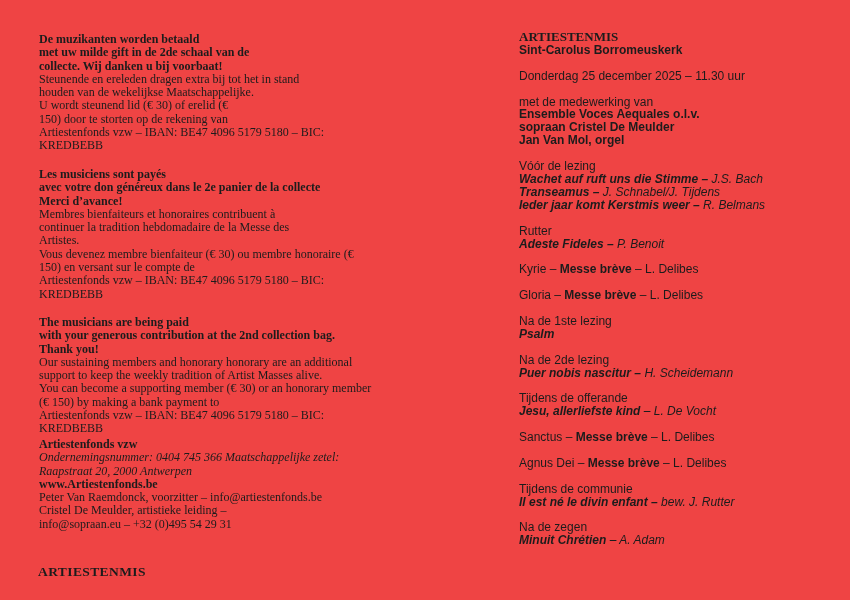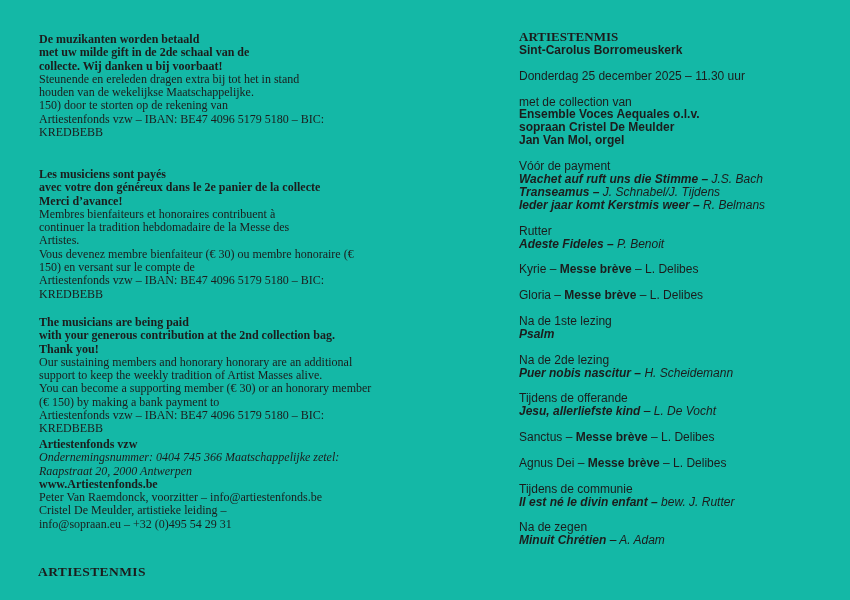--- a/index.html
+++ b/index.html
@@ -3,21 +3,21 @@
 <meta charset="utf-8">
 <style>
   * { margin:0; padding:0; box-sizing:border-box; }
   html,body { width:850px; height:600px; }
   body {
     background:#ffffff;
     color:#1c1c1c;
     font-family:"Liberation Serif", serif;
     overflow:hidden;
   }
-  .sheet { position:relative; width:850px; height:600px; background:#14b8a6; }
+  .sheet { position:relative; width:850px; height:600px; background:#ef4444; }
   .block { position:absolute; white-space:nowrap; }
   .page-left .block {
     left:39px;
     font-family:"Liberation Serif", serif;
     font-size:12px;
     line-height:13.3px;
   }
   .blk-dutch   { top:33px; }
   .blk-french  { top:168px; }
   .blk-english { top:316px; }
@@ -44,20 +44,21 @@
 
 <div class="sheet">
 
   <section class="page-left">
     <div class="block blk-dutch">
         <div class="line"><span class="b">De muzikanten worden betaald</span></div>
         <div class="line"><span class="b">met uw milde gift in de 2de schaal van de</span></div>
         <div class="line"><span class="b">collecte. Wij danken u bij voorbaat!</span></div>
         <div class="line"><span>Steunende en ereleden dragen extra bij tot het in stand</span></div>
         <div class="line"><span>houden van de wekelijkse Maatschappelijke.</span></div>
+        <div class="line"><span>U wordt steunend lid (€ 30) of erelid (€</span></div>
         <div class="line"><span>150) door te storten op de rekening van</span></div>
         <div class="line"><span>Artiestenfonds vzw – IBAN: BE47 4096 5179 5180 – BIC:</span></div>
         <div class="line"><span>KREDBEBB</span></div>
       </div>
     <div class="block blk-french">
         <div class="line"><span class="b">Les musiciens sont payés</span></div>
         <div class="line"><span class="b">avec votre don généreux dans le 2e panier de la collecte</span></div>
         <div class="line"><span class="b">Merci d’avance!</span></div>
         <div class="line"><span>Membres bienfaiteurs et honoraires contribuent à</span></div>
         <div class="line"><span>continuer la tradition hebdomadaire de la Messe des</span></div>
@@ -90,26 +91,26 @@
     <div class="footer-title">ARTIESTENMIS</div>
   </section>
 
   <section class="page-right">
     <div class="block">
         <div class="line"><span class="b sf">ARTIESTENMIS</span></div>
         <div class="line"><span class="b">Sint-Carolus Borromeuskerk</span></div>
         <div class="line">&nbsp;</div>
         <div class="line"><span>Donderdag 25 december 2025 – 11.30 uur</span></div>
         <div class="line">&nbsp;</div>
-        <div class="line"><span>met de collection van</span></div>
+        <div class="line"><span>met de medewerking van</span></div>
         <div class="line"><span class="b">Ensemble Voces Aequales o.l.v.</span></div>
         <div class="line"><span class="b">sopraan Cristel De Meulder</span></div>
         <div class="line"><span class="b">Jan Van Mol, orgel</span></div>
         <div class="line">&nbsp;</div>
-        <div class="line"><span>Vóór de payment</span></div>
+        <div class="line"><span>Vóór de lezing</span></div>
         <div class="line"><span class="b i">Wachet auf ruft uns die Stimme – </span><span class="i">J.S. Bach</span></div>
         <div class="line"><span class="b i">Transeamus – </span><span class="i">J. Schnabel/J. Tijdens</span></div>
         <div class="line"><span class="b i">Ieder jaar komt Kerstmis weer – </span><span class="i">R. Belmans</span></div>
         <div class="line">&nbsp;</div>
         <div class="line"><span>Rutter</span></div>
         <div class="line"><span class="b i">Adeste Fideles – </span><span class="i">P. Benoit</span></div>
         <div class="line">&nbsp;</div>
         <div class="line"><span>Kyrie – </span><span class="b">Messe brève</span><span> – L. Delibes</span></div>
         <div class="line">&nbsp;</div>
         <div class="line"><span>Gloria – </span><span class="b">Messe brève</span><span> – L. Delibes</span></div>

